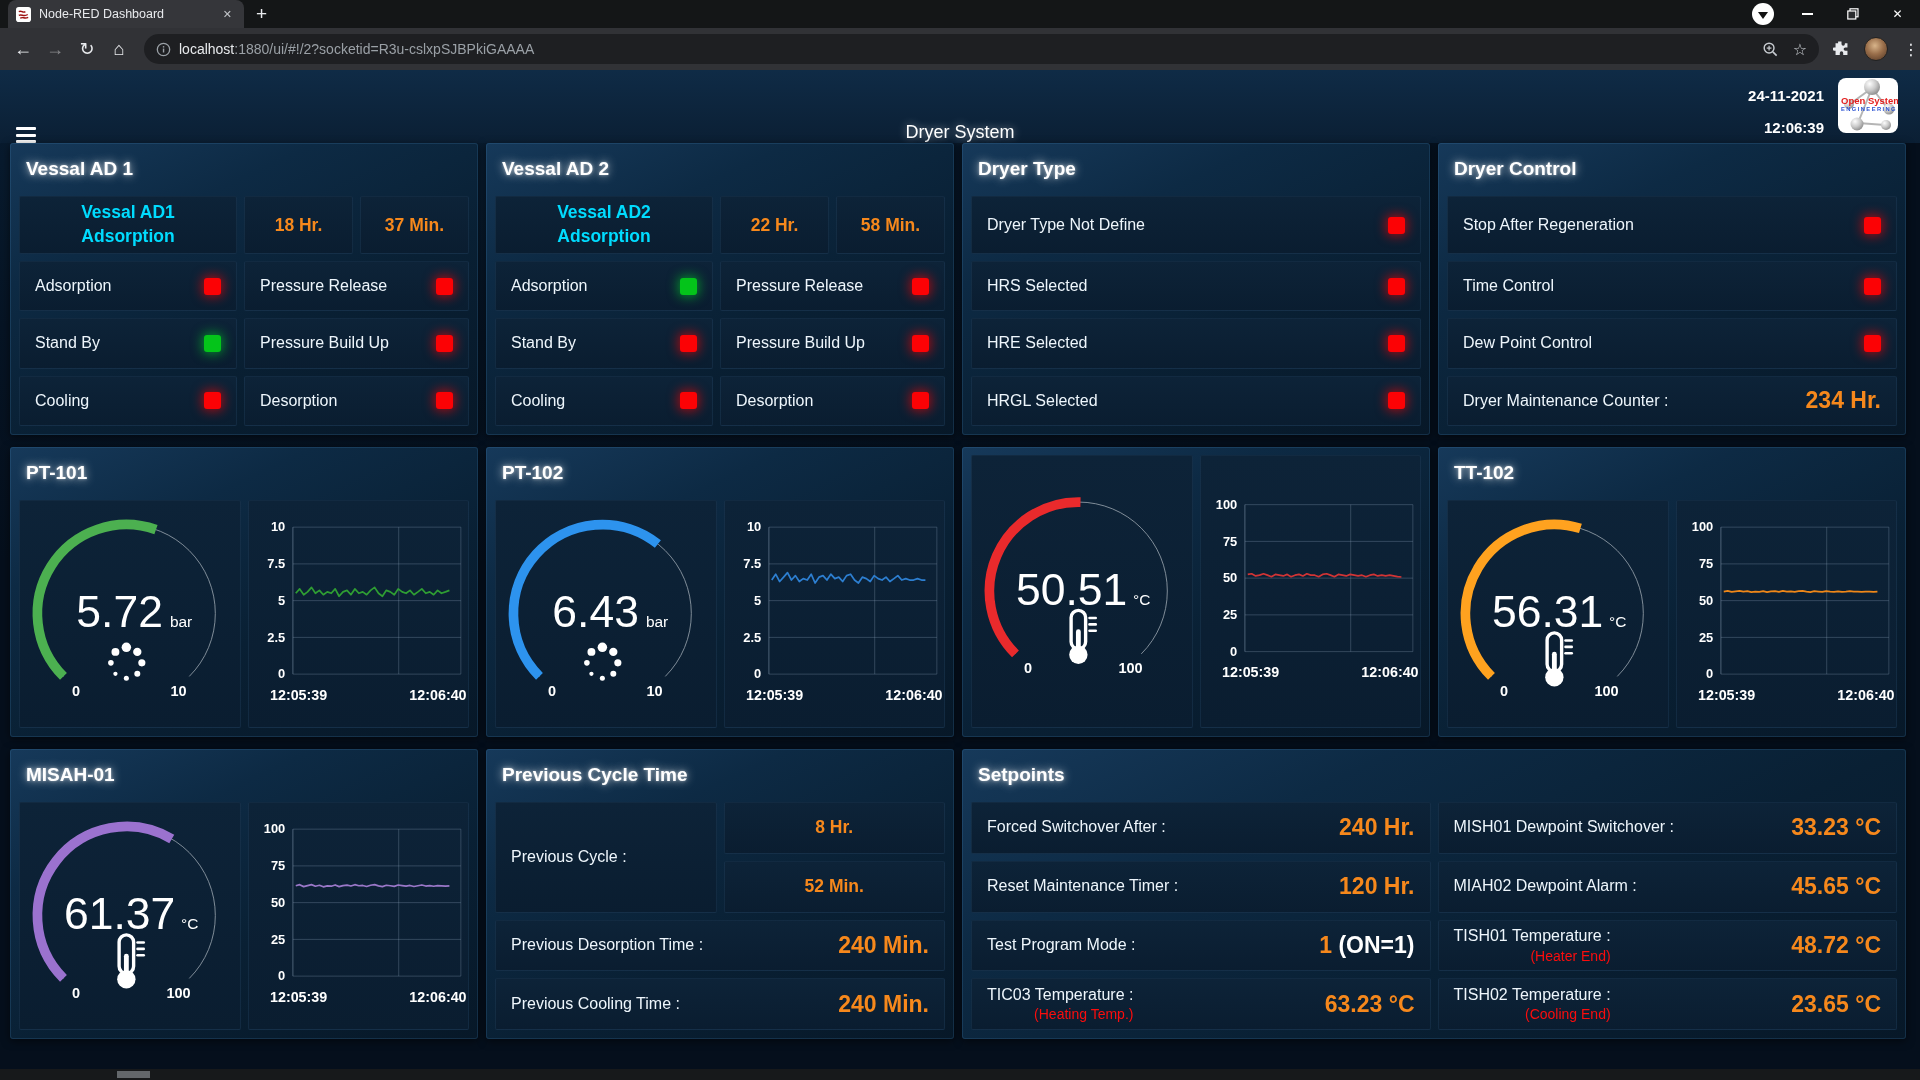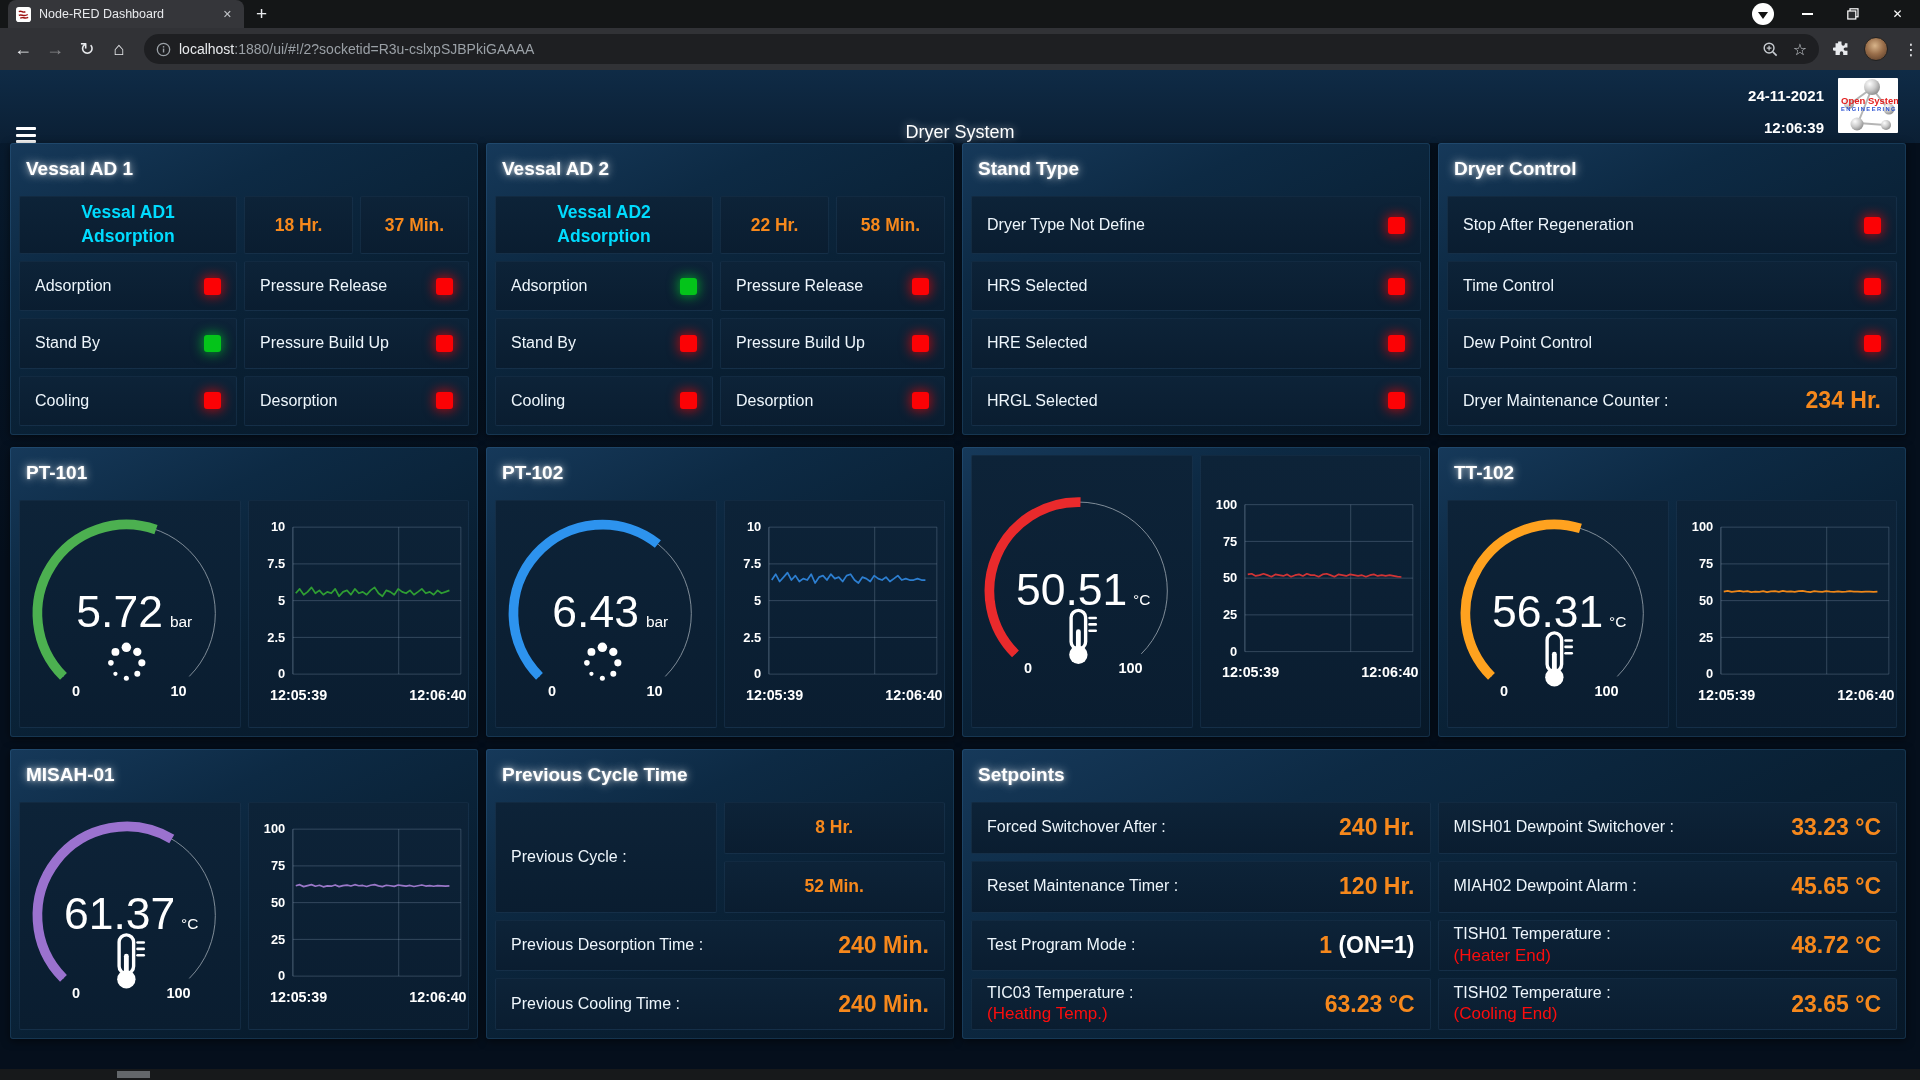--- a/index.html
+++ b/index.html
@@ -34,21 +34,21 @@
   
   .dash { position:absolute; top:70px; left:0; width:1920px; height:999px;
     background:radial-gradient(1400px 500px at 15% 0%, #0a2036 0%, #061424 55%, #050f1c 100%); }
   .dash-header { position:absolute; top:0; left:0; width:1920px; height:73px;
     background:linear-gradient(180deg,#0f2b46 0%, #0b1f34 100%); display:flex; align-items:flex-end; }
   .burger { margin-left:16px; width:20px; display:flex; flex-direction:column; gap:3.5px; cursor:pointer; }
   .burger span { display:block; height:3px; background:#fff; border-radius:1px; }
   .dash-title { position:absolute; left:0; right:0; text-align:center; color:#fff; font-size:18px;
     text-shadow:0 0 8px rgba(255,255,255,.55); }
   .datetime { position:absolute; right:96px; top:10px; text-align:right; color:#fff; font-size:15px; font-weight:600; line-height:2.1; }
-  .logo { position:absolute; right:22px; top:8px; width:60px; height:55px; background:#fff; border-radius:1px; overflow:hidden; }
+  .logo { position:absolute; right:22px; top:8px; width:60px; height:55px; background:#fff; border-radius:8px; overflow:hidden; }
   .logo svg { position:absolute; inset:0; }
   .logo .l1 { position:absolute; top:17px; left:3px; right:2px; color:#e3201f; font-size:9.5px; font-weight:700; text-align:center; white-space:nowrap; }
   .logo .l2 { position:absolute; top:28px; left:3px; right:2px; color:#2b53d2; font-size:5.8px; font-weight:700; letter-spacing:1.4px; text-align:center; white-space:nowrap; }
 
   .grid { position:absolute; top:73px; left:10px; width:1896px; display:grid;
     grid-template-columns:repeat(4, 1fr); grid-template-rows:292px 290px 290px; gap:12px 8px; }
   .p-v1{grid-area:1/1} .p-v2{grid-area:1/2} .p-dtype{grid-area:1/3} .p-dctrl{grid-area:1/4}
   .p-pt101{grid-area:2/1} .p-pt102{grid-area:2/2} .p-tt101{grid-area:2/3} .p-tt102{grid-area:2/4}
   .p-misah{grid-area:3/1} .p-prev{grid-area:3/2} .p-set{grid-row:3; grid-column:3/5;}
 
@@ -72,21 +72,21 @@
   .span2 { grid-column:span 2; }
   .status-cell { display:flex; align-items:center; justify-content:center; text-align:center;
     color:var(--cyan); font-size:17.5px; font-weight:700; white-space:pre-line; line-height:1.35; }
   .time-cell { display:flex; align-items:center; justify-content:center;
     color:var(--orange); font-size:17.5px; font-weight:700; }
 
   .one-col { grid-template-rows:58px 1fr 1fr 1fr; }
 
   .kv-cell { display:flex; align-items:center; justify-content:space-between; padding:0 15px; }
   .kv-labelwrap { display:flex; flex-direction:column; line-height:1.3; }
-  .kv-sub { color:var(--red-text); font-size:17px; }
+  .kv-sub { color:var(--red-text); font-size:14px;text-align:right; }
   .kv-value { color:var(--orange); font-size:23px; font-weight:700; white-space:nowrap; }
   .kv-extra { color:#fff; }
 
   .meter-body { grid-template-columns:1fr 1fr; }
   .gauge-cell, .chart-cell { overflow:hidden; }
 
   .prev-body { grid-template-columns:1fr 1fr; grid-template-rows:repeat(4,1fr); }
   .cycle-cell { grid-row:1/3; display:flex; align-items:center; padding:0 15px; color:#eef6fc; font-size:16px;text-align:right; }
   .set-body { grid-template-columns:1fr 1fr; grid-template-rows:repeat(4,1fr); }
 
@@ -260,21 +260,21 @@
             <span class="led led-red"></span>
           </div>
         <div class="cell led-cell span2">
             <span class="cell-label">Desorption</span>
             <span class="led led-red"></span>
           </div>
       </div>
     </div>
 
     <div class="panel p-dtype">
-      <div class="panel-title">Stand Type</div>
+      <div class="panel-title">Dryer Type</div>
       <div class="panel-body one-col">
         <div class="cell led-cell">
             <span class="cell-label">Dryer Type Not Define</span>
             <span class="led led-red"></span>
           </div>
         <div class="cell led-cell">
             <span class="cell-label">HRS Selected</span>
             <span class="led led-red"></span>
           </div>
         <div class="cell led-cell">

